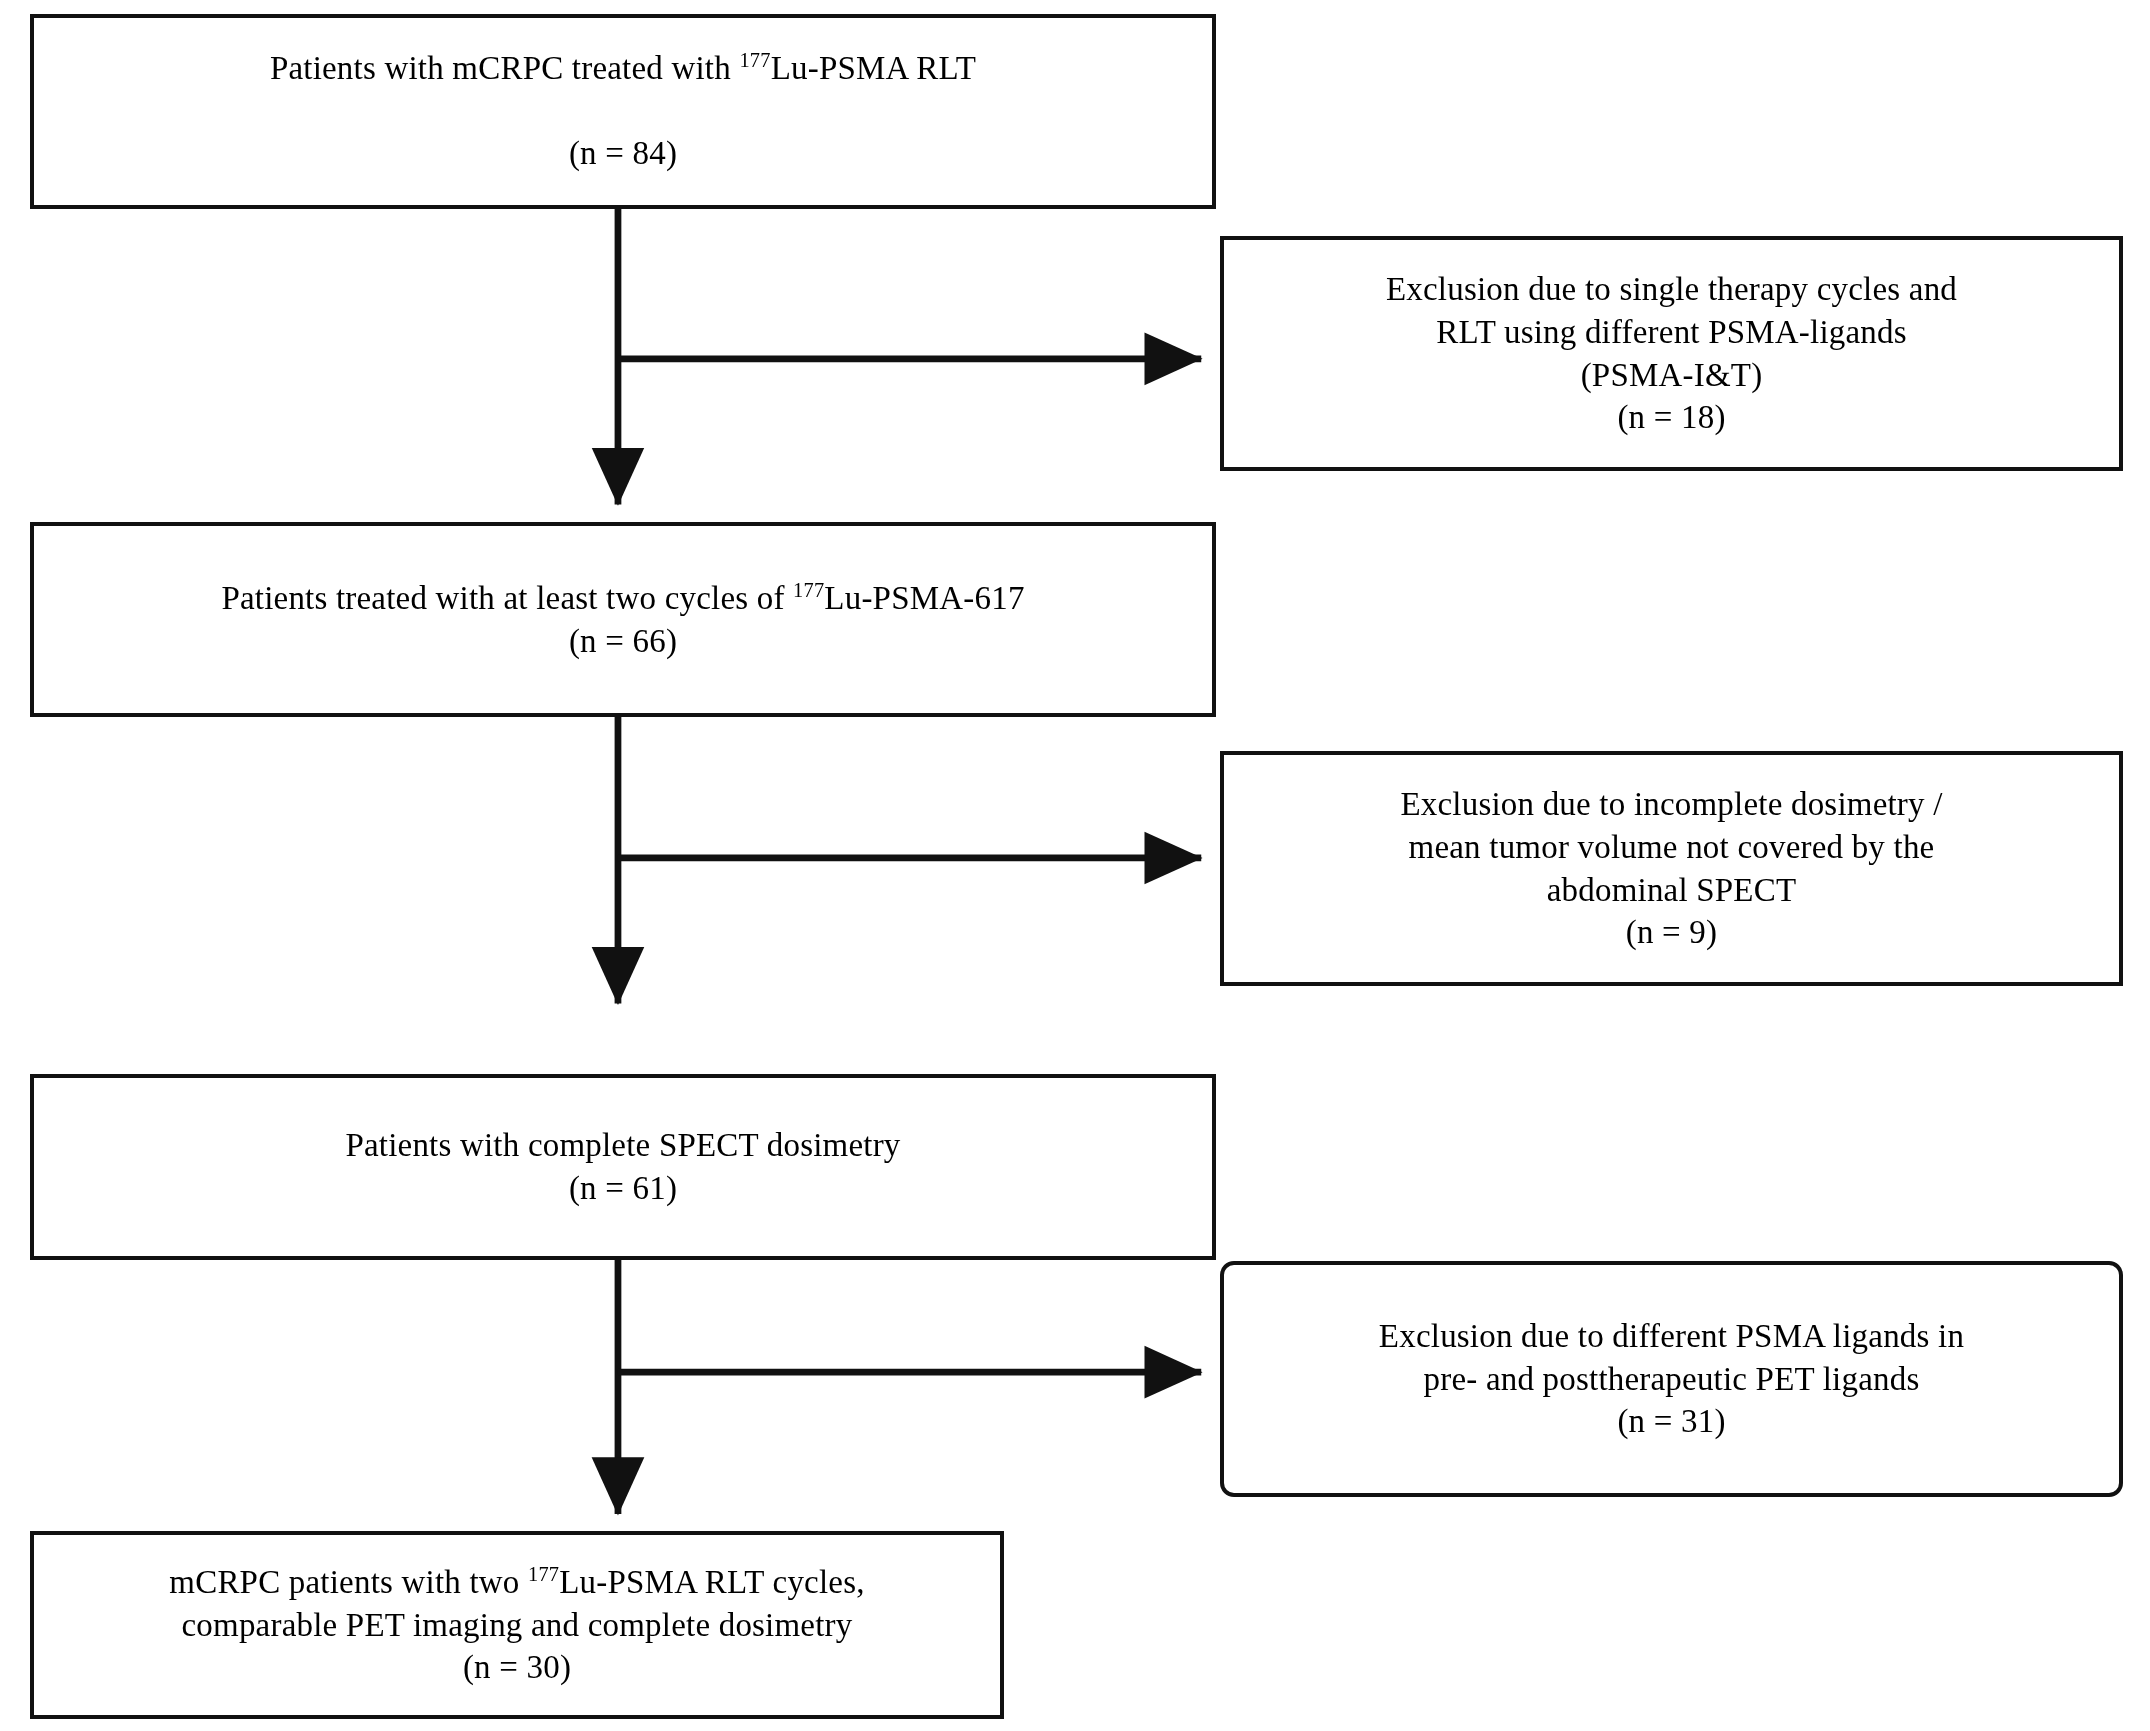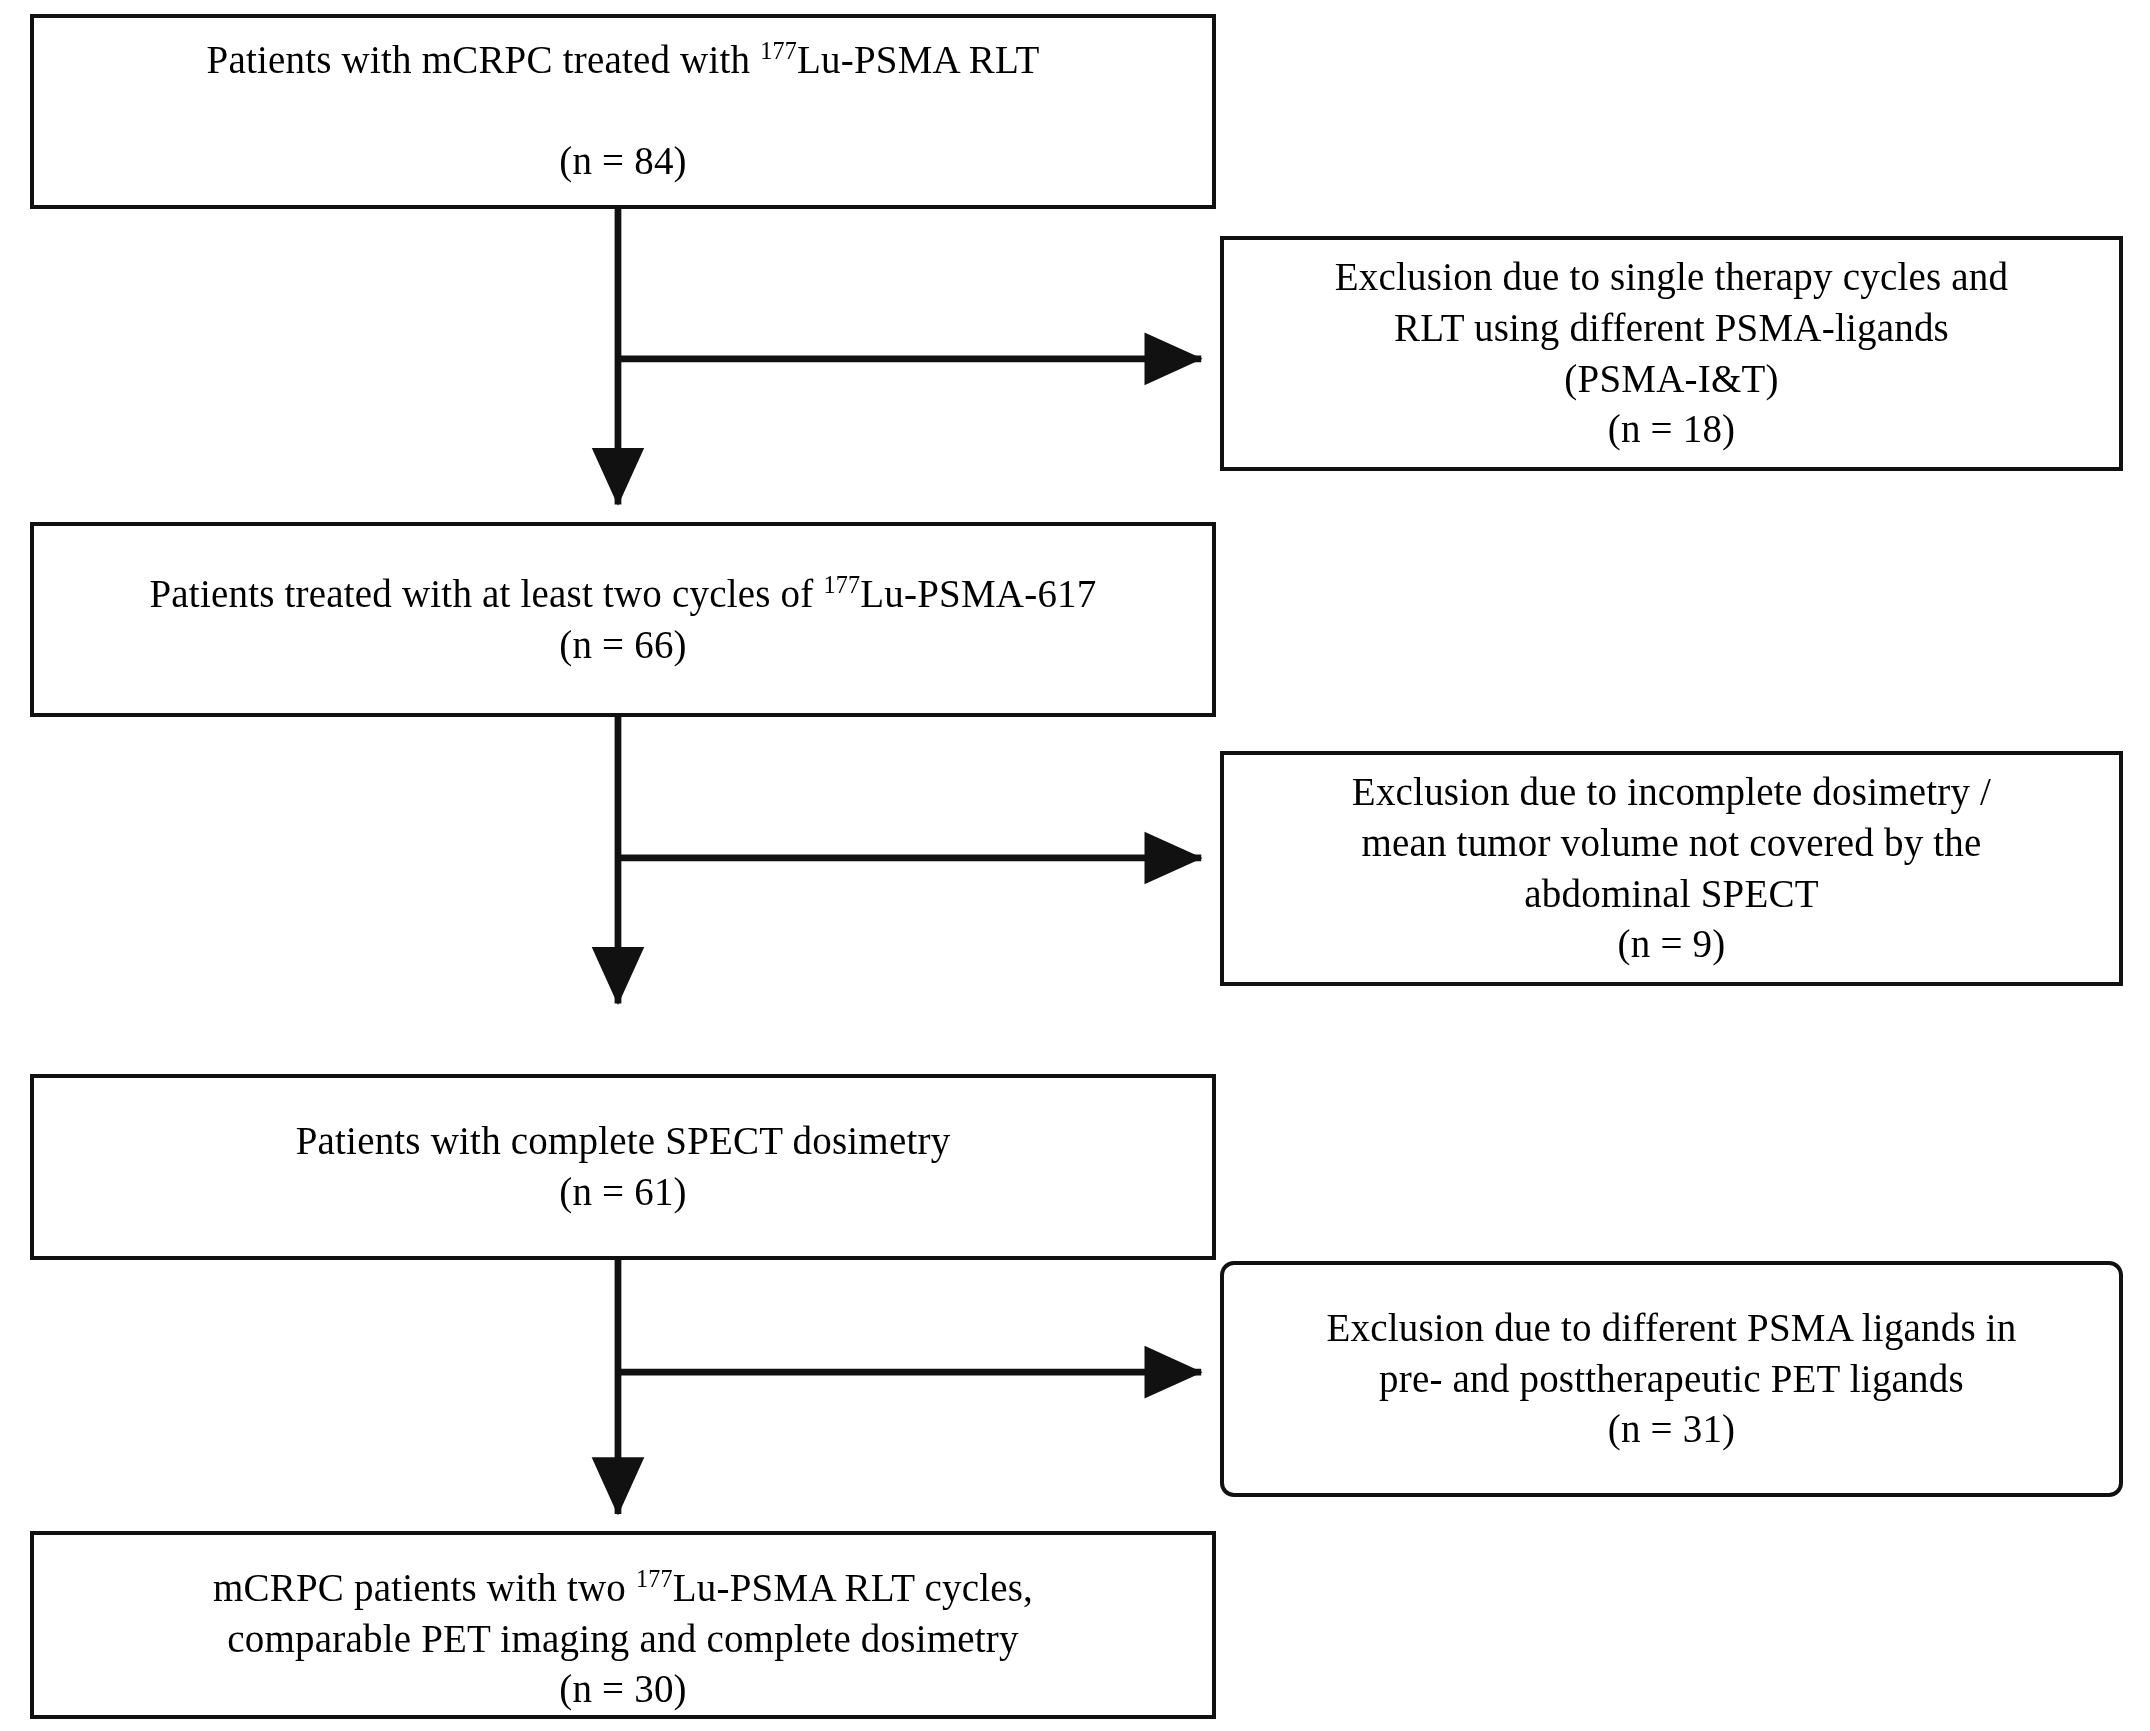--- a/index.html
+++ b/index.html
@@ -23,36 +23,36 @@
     position: absolute;
     box-sizing: border-box;
     border: 4.5px solid #111111;
     background: #ffffff;
     display: flex;
     align-items: center;
     justify-content: center;
     text-align: center;
   }
   .node-text {
-    font-size: 39px;
+    font-size: 33px;
     line-height: 1.30;
     letter-spacing: 0.2px;
     padding: 0 19.5px;
     white-space: pre-line;
   }
   sup {
     font-size: 0.62em;
     vertical-align: super;
     line-height: 0;
   }
   
   #node-enrolled   { left: 30px;  top: 13.5px;   width: 1186px; height: 195px; }
   #node-two-cycles { left: 30px;  top: 522px;  width: 1186px; height: 195px; }
   #node-dosimetry  { left: 30px;  top: 1074px; width: 1186px; height: 186px; }
-  #node-final      { left: 30px;  top: 1531px; width: 1186px; height: 188px; align-items: flex-end; }
+  #node-final      { left: 30px;  top: 1531px; width: 974px; height: 188px; }
   
   #node-excl-1 { left: 1220px; top: 236px;  width: 903px; height: 235px; align-items: center; }
   #node-excl-2 { left: 1220px; top: 751px; width: 903px; height: 235px; }
   #node-excl-3 { left: 1220px; top: 1261px; width: 903px; height: 236px; border-radius: 14px; }
 
   .connector-layer {
     position: absolute;
     left: 0;
     top: 0;
     width: 2151px;

